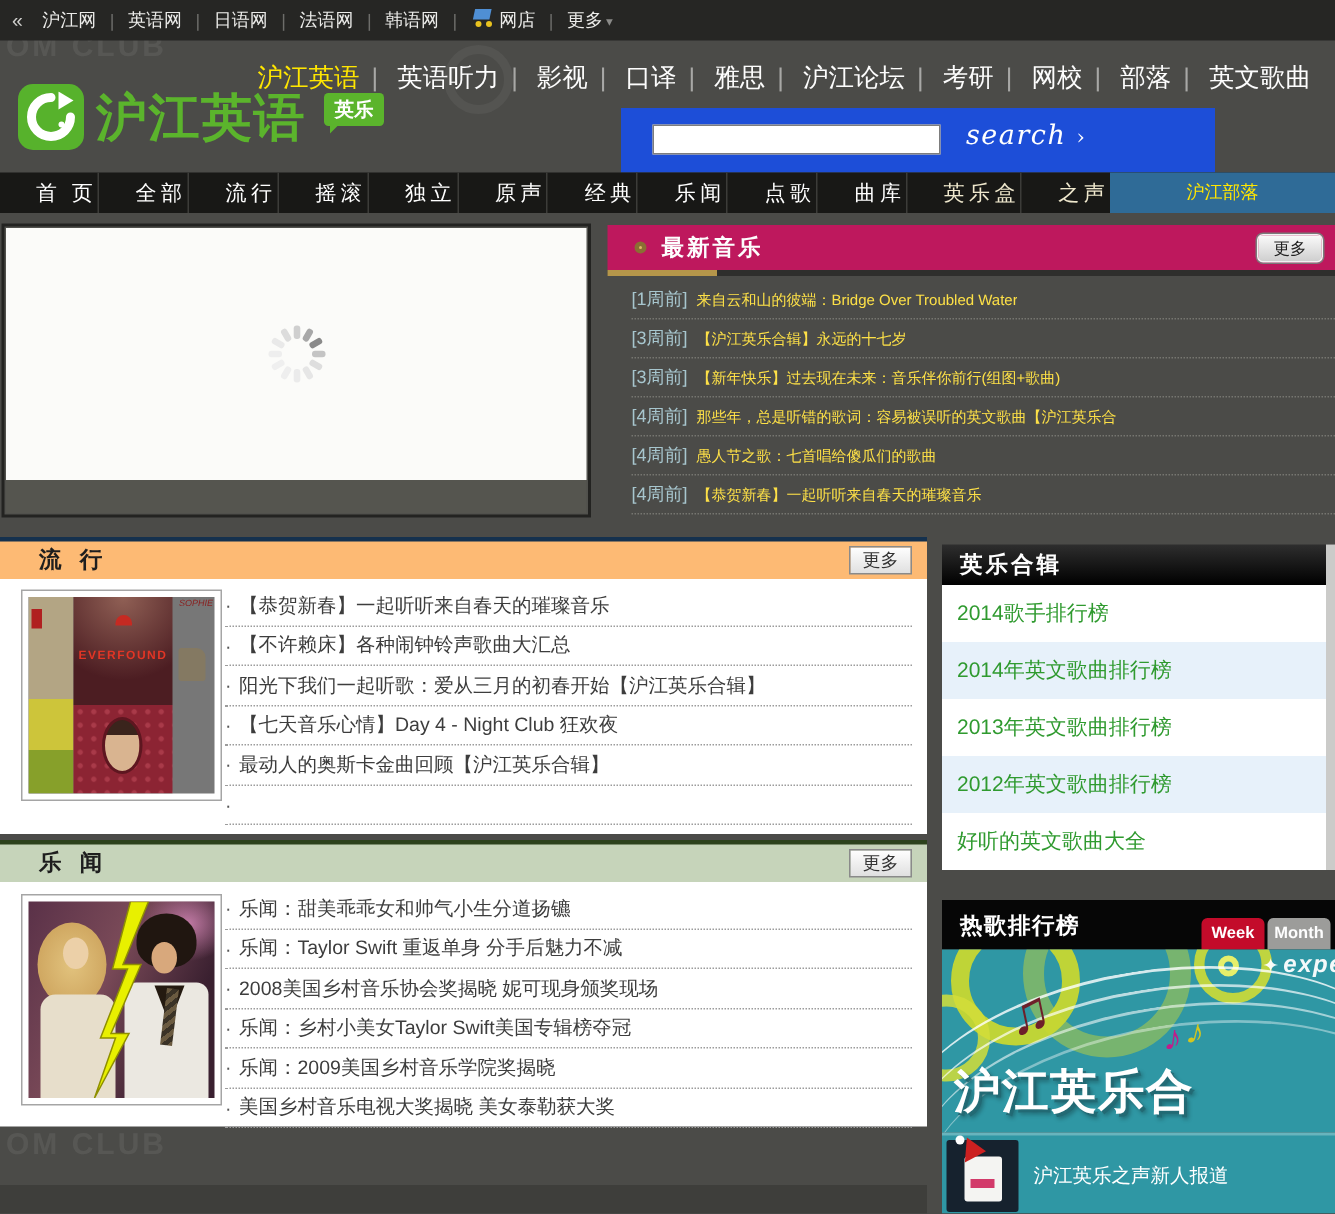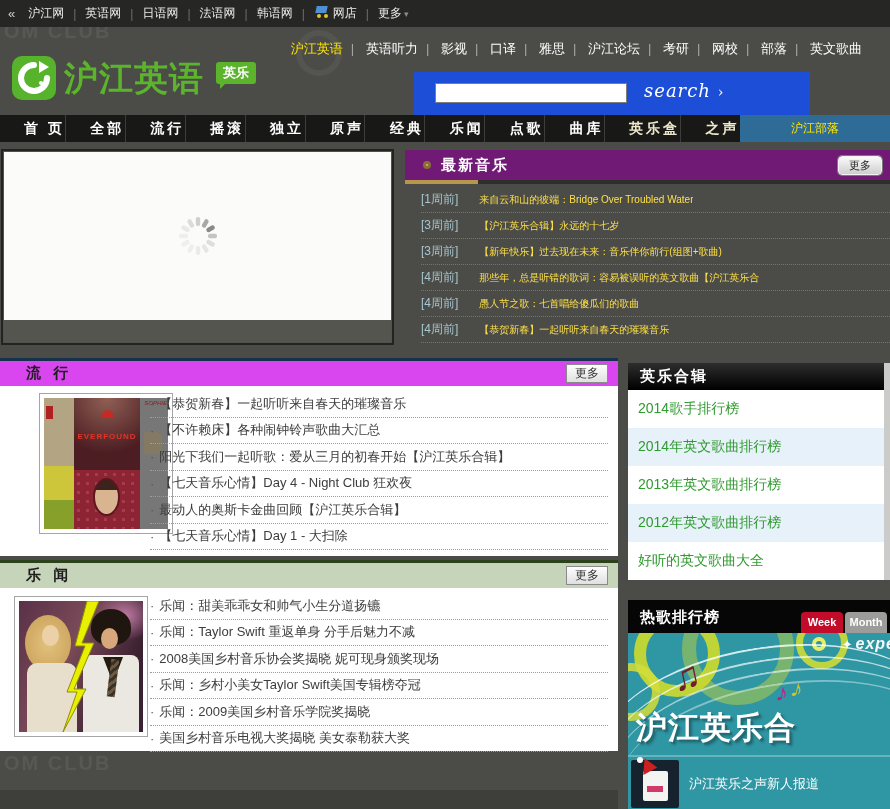--- a/index.html
+++ b/index.html
@@ -25,69 +25,69 @@
   .cart .w1,.cart .w2 { position:absolute; bottom:0; width:4px; height:4px; border-radius:50%; background:#e8c21f; }
   .cart .w1 { left:3px; } .cart .w2 { left:10px; }
   .topbar .more-arrow { color:#8a8a88; font-size:9px; margin-left:2px; }
 
   
   .logo-icon { position:absolute; left:12px; top:56px; width:44px; height:44px; background:#57b22c; border-radius:10px; }
   .logo-icon svg { position:absolute; left:5px; top:5px; }
   .logo-text { position:absolute; left:64px; top:56px; font-size:34px; font-weight:bold; color:#5bb42c; letter-spacing:1px; }
   .logo-badge { position:absolute; left:216px; top:62px; background:#5bb42c; color:#fff; font-size:13px; font-weight:bold; padding:2px 7px; border-radius:3px; }
   .logo-badge:after { content:""; position:absolute; left:4px; bottom:-5px; border-left:6px solid #5bb42c; border-bottom:6px solid transparent; }
-  .hnav { position:absolute; right:20px; top:40px; font-size:13px; color:#fdfdfd; white-space:nowrap; }
+  .hnav { position:absolute; right:8px; top:40px; font-size:17px; color:#fdfdfd; white-space:nowrap; }
   .hnav .hl { padding:0 8px; cursor:pointer; }
   .hnav .hl.active { color:#ffe600; }
   .hnav .sep { color:#a8a8a6; }
 
   
   .searchbar { position:absolute; left:414px; top:72px; width:396px; height:43px; background:#1d4ed8; }
   .searchbar input { position:absolute; left:21px; top:11px; width:192px; height:20px; border:1px solid #7d7d7d; background:#fff; font-size:13px; padding:0 4px; }
   .search-go { position:absolute; left:230px; top:8px; color:#fff; font-family:"DejaVu Serif","Liberation Serif",serif; font-style:italic; font-size:18px; letter-spacing:1px; cursor:pointer; }
   .search-go .arr { font-style:normal; font-size:14px; }
 
   
   .mainnav { position:absolute; left:0; top:115px; width:890px; height:27px; background:#181816; display:flex; }
   .mnav-items { display:flex; width:740px; }
-  .mnav-item { flex:1; display:flex; align-items:center; justify-content:center; color:#ffffff; font-size:14px; font-weight:bold; letter-spacing:3px; border-right:1px solid #3c3c39; cursor:pointer; white-space:nowrap;padding-left:24px; }
+  .mnav-item { flex:1; display:flex; align-items:center; justify-content:center; color:#ffffff; font-size:14px; font-weight:normal; letter-spacing:3px; border-right:1px solid #3c3c39; cursor:pointer; white-space:nowrap;padding-left:24px; }
   .mnav-item:last-child { border-right:none; }
   .mnav-item.cream { color:#efe8cd; }
   .mnav-partner { width:150px; background:#2f6b97; display:flex; align-items:center; justify-content:center; color:#ffe600; font-size:12px; cursor:pointer; }
 
   
   .player { position:absolute; left:1px; top:149px; width:393px; height:196px; background:#51514d; border:2px solid #232321; }
   .player-screen { position:absolute; left:1px; top:1px; right:1px; height:168px; background:#fbfbf9; display:flex; align-items:center; justify-content:center; }
   .player-bottom { position:absolute; left:1px; right:1px; bottom:1px; height:22px; background:#55554f; }
 
   
   .latest { position:absolute; left:405px; top:150px; width:485px; }
-  .latest-header { height:30px; background:#701a75; display:flex; align-items:center; }
+  .latest-header { height:30px; background:#be185d; display:flex; align-items:center; }
   .bullet { width:8px; height:8px; border-radius:50%; background:#e0b964; border:3px solid #8a6f33; margin-left:18px; }
   .latest-title { color:#fdfdfd; font-size:15px; font-weight:bold; margin-left:10px; letter-spacing:2px; }
   .more-pill { margin-left:auto; margin-right:8px; background:linear-gradient(#fafafa,#cfcfcf); border:1px solid #f2f2f2; box-shadow:0 0 0 1px #7a7a7a; border-radius:4px; color:#222; font-size:11px; padding:1px 10px; cursor:pointer; }
   .goldline { height:4px; background:#2e2e2c; position:relative; }
   .goldline:before { content:""; position:absolute; left:0; top:0; width:73px; height:4px; background:#b5964a; }
   .latest-list { list-style:none; padding-left:16px; margin-top:3px; }
   .latest-list li { height:26px; display:flex; align-items:center; border-bottom:1px dotted #767670; cursor:pointer; }
-  .latest-time { color:#a7c6ce; font-size:12px; margin-right:21px; white-space:nowrap; }
+  .latest-time { color:#a7c6ce; font-size:12px; margin-right:6px; white-space:nowrap; }
   .latest-t { color:#fde047; font-size:10px; white-space:nowrap; overflow:hidden; }
 
   
   .section { position:absolute; left:0; width:618px; }
   .sec-header { height:28px; display:flex; align-items:center; padding:0 10px 0 26px; }
-  .sec-header.pop-h { background:#d946ef; border-top:3px solid #15314e; }
+  .sec-header.pop-h { background:#fdba74; border-top:3px solid #15314e; }
   .sec-header.news-h { background:#c6d4ba; border-top:3px solid #2c421c; }
   .sec-title { font-size:15px; font-weight:bold; color:#1e1e1e; letter-spacing:4px; }
   .more-btn { margin-left:auto; background:linear-gradient(#fefefe,#e0e0e0); border:1px solid #8a8a8a; color:#333; font-size:12px; padding:0 8px; height:19px; line-height:17px; cursor:pointer; }
   .sec-body { position:relative; background:#fff; }
   .pop-body { height:170px; }
   .news-body { height:163px; }
   .thumb { position:absolute; left:14px; width:134px; height:141px; background:#fff; border:1px solid #a5a5a5; padding:4px; cursor:pointer; }
-  .pop-thumb { top:7px;margin-left:25px; } .news-thumb { top:8px; }
+  .pop-thumb { top:7px; } .news-thumb { top:8px; }
   .art { position:relative; width:124px; height:131px; overflow:hidden; background:#777; }
   .sec-list { position:absolute; left:150px; right:10px; top:5px; list-style:none; }
   .sec-list li { height:26.5px; display:flex; align-items:center; border-bottom:1px dotted #9c9c9c; font-size:13px; color:#3d3d3d; white-space:nowrap; overflow:hidden; cursor:pointer; }
   .dot { color:#555; margin-right:5px; }
 
   
   .col-left { position:absolute; left:0; top:0; width:30px; height:131px; background:linear-gradient(#b3a584 0 52%, #cdc53a 52% 78%, #87a02a 78%); }
   .col-left .tag { position:absolute; left:2px; top:8px; width:7px; height:13px; background:#b02020; }
   .col-right { position:absolute; right:0; top:0; width:28px; height:131px; background:linear-gradient(#e2ddcc, #cfc9b6 55%, #ececе8 80%, #e8e6df); }
   .col-right .soph { position:absolute; top:2px; right:1px; font-size:6px; color:#8a1f1f; font-style:italic; }
@@ -322,21 +322,20 @@
       <li>
           <span class="dot">·</span>
           <span>【七天音乐心情】Day 4 - Night Club 狂欢夜</span>
         </li>
       <li>
           <span class="dot">·</span>
           <span>最动人的奥斯卡金曲回顾【沪江英乐合辑】</span>
         </li>
       <li>
           <span class="dot">·</span>
-          <span>【七天音乐心情】Day 1 - 大扫除</span>
         </li>
     </ul>
   </div>
 </div>
 
 <div class="section" style="top:560px;">
   <div class="sec-header news-h">
     <span class="sec-title">乐 闻</span>
     <span class="more-btn">更多</span>
   </div>

